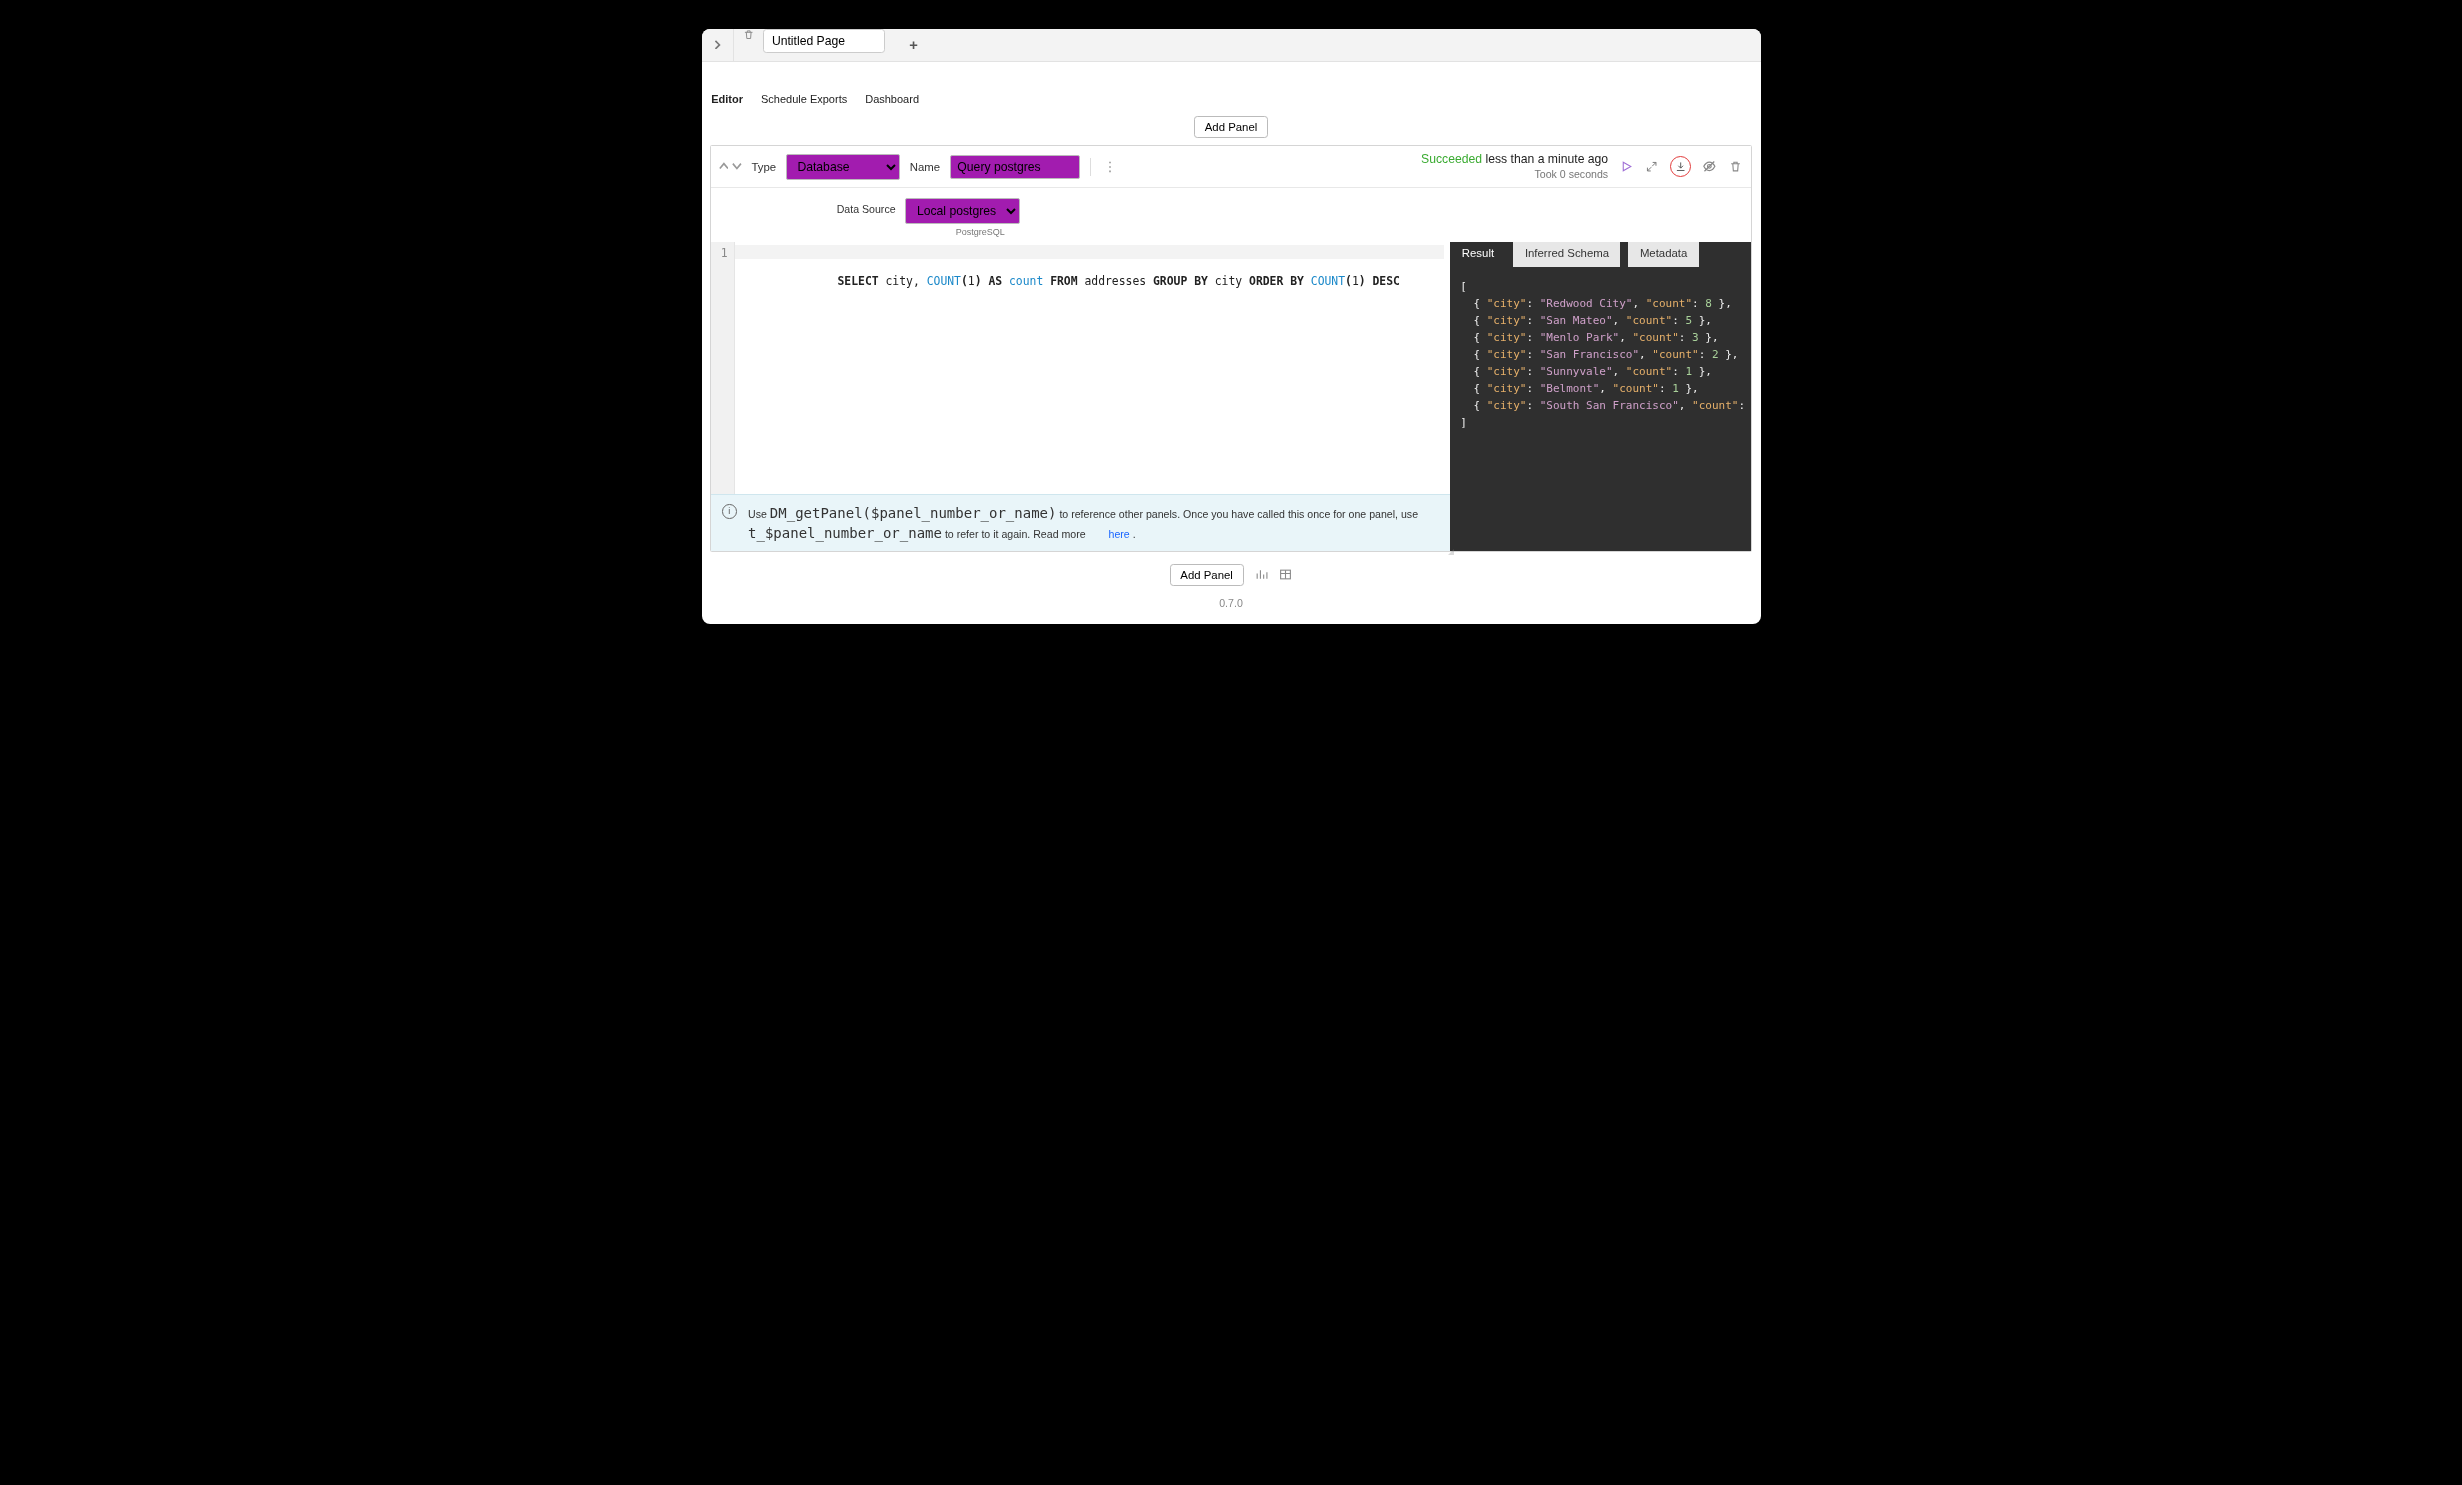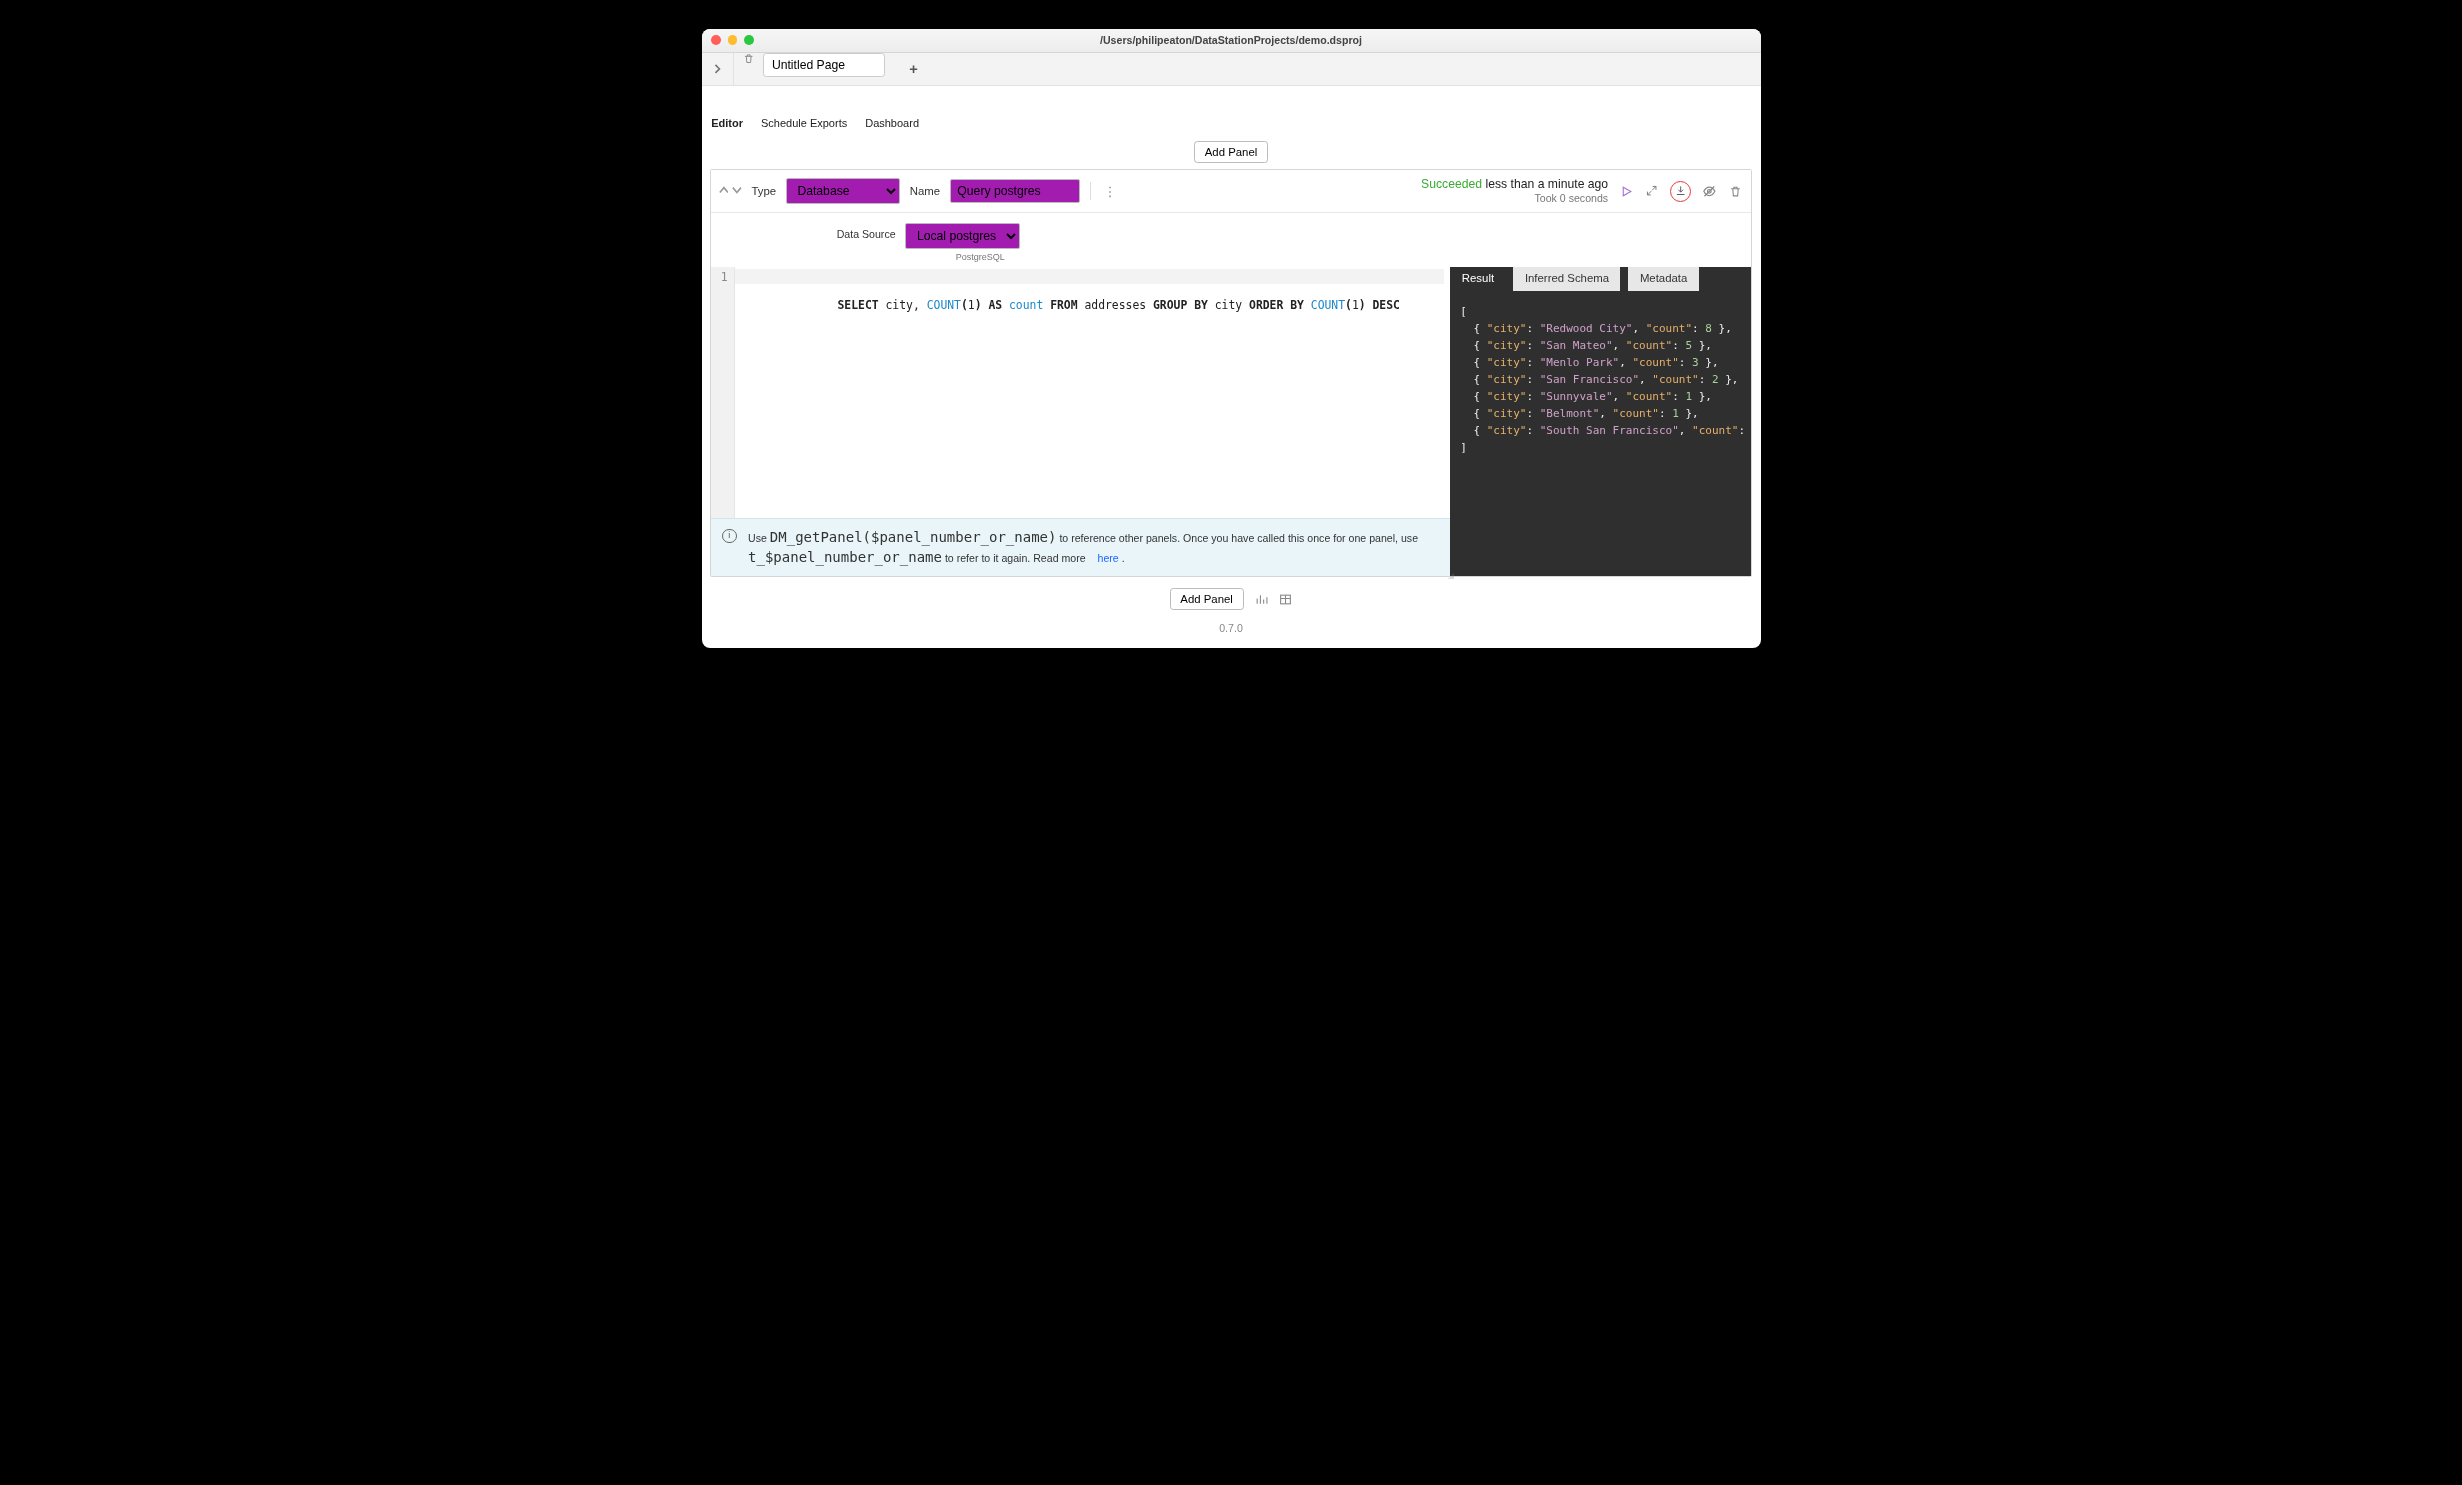--- a/index.html
+++ b/index.html
@@ -130,21 +130,21 @@
       background:#e9f5f9; border-top:0.8px solid #cfe6ee;
       display:flex; align-items:flex-start; gap:11.4px;
       padding:8.1px 11.4px; font-size:10.6px; color:#333; line-height:1.45;
     }
     .info-icon {
       width:14.7px;height:14.7px;border:1.2px solid #666;border-radius:50%;
       display:flex;align-items:center;justify-content:center;font-size:9px;color:#555;
       flex:0 0 auto; margin-top:1.6px;
     }
     .info-bar code { font-family:Menlo,Consolas,monospace; font-size:14px; }
-    .info-bar a { color:#1a66ff; text-decoration:none; margin-left:9px;}
+    .info-bar a { color:#1a66ff; text-decoration:none; margin-left:20px;}
     .result-pane {
       width:301px; background:#2f2f2f; color:#ccc; display:flex; flex-direction:column;
       font-size:11.4px;
     }
     .result-tabs {
       display:flex; align-items:stretch; height:24.4px; font-size:11.4px;gap:8px;
     }
     .rtab {
       padding:4.9px 11.4px; cursor:pointer; color:#333; background:#e7e7e7;
     }
@@ -166,28 +166,20 @@
     .resize-handle::after{
       content:""; position:absolute; right:-3.3px; bottom:-3.3px;
       border-right:6.5px solid #888; border-top:6.5px solid transparent; opacity:.3;
     }
   </style>
 </head>
 <body>
 
 <div class="window">
 
-  <div class="title-bar">
-    <div class="traffic">
-      <span class="tl-close"></span>
-      <span class="tl-min"></span>
-      <span class="tl-max"></span>
-    </div>
-    <div class="title-text">/Users/philipeaton/DataStationProjects/demo.dsproj</div>
-  </div>
 
   <div class="top-strip">
     <div class="side-toggle">
       <svg width="8.1" height="9.8" viewBox="0 0 10 12">
           <path d="M3 1 L8 6 L3 11" fill="none" stroke="#777" stroke-width="2"></path>
         </svg>
     </div>
     <div class="page-tab">
       <span class="trash-small">
         <svg width="11.4" height="11.4" viewBox="0 0 24 24" fill="none" stroke="#888" stroke-width="2">

